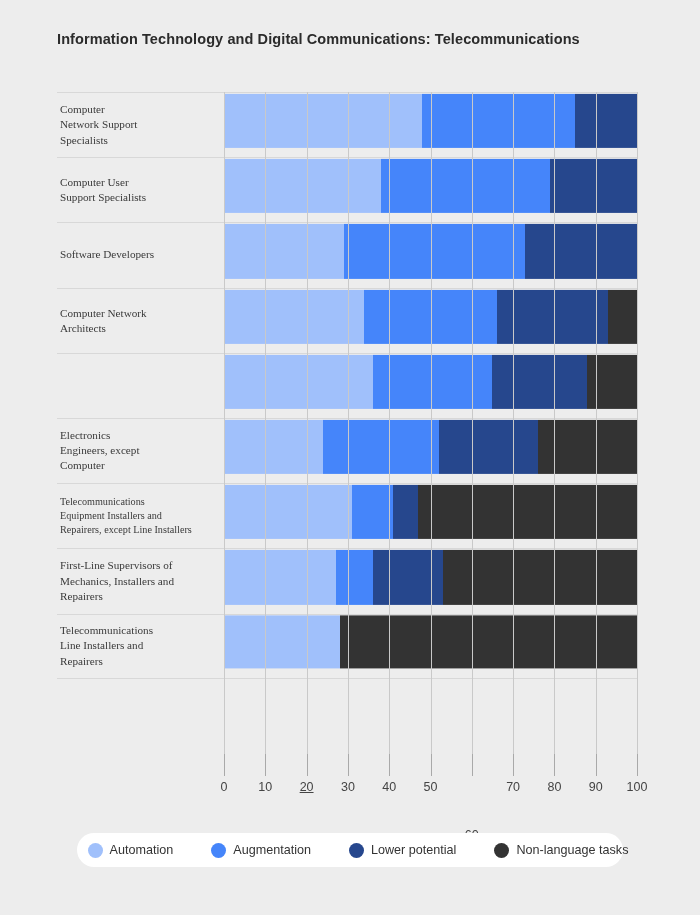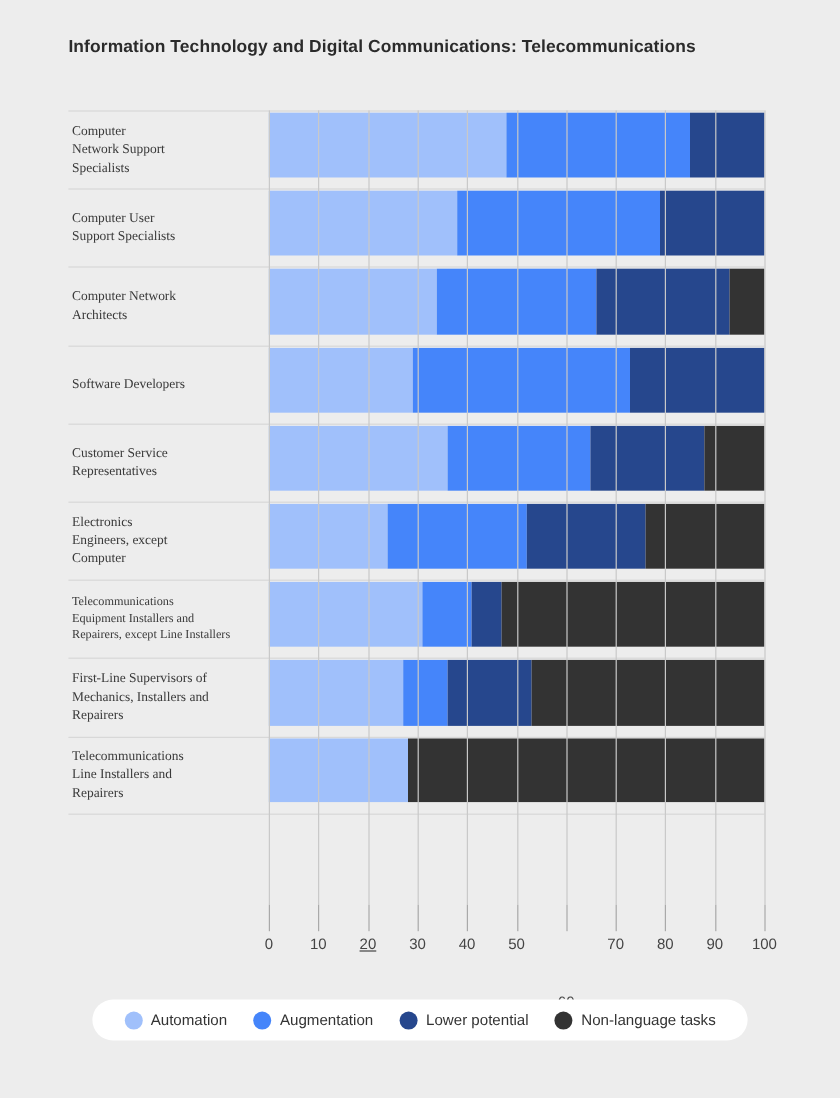--- a/index.html
+++ b/index.html
@@ -143,20 +143,21 @@
     border-radius: 17px;
     display: flex;
     align-items: center;
     justify-content: center;
     gap: 22px;
   }
   .legend-item {
     display: flex;
     align-items: center;
     gap: 7px;
+    margin-left: 16px;
   }
   .legend-swatch {
     width: 15px;
     height: 15px;
     border-radius: 50%;
     flex: none;
   }
   .legend-text {
     font-size: 12.6px;
     color: #333333;
@@ -186,42 +187,41 @@
           <div class="row-label">Computer User<br>Support Specialists</div>
           <div class="bar-track">
             <div class="bar">
               <div class="seg" style="width: 156.94px; background: rgb(160, 192, 251);"></div>
               <div class="seg" style="width: 169.33px; background: rgb(69, 133, 250);"></div>
               <div class="seg" style="width: 86.73px; background: rgb(38, 71, 141);"></div>
             </div>
           </div>
         </div>
         <div class="row">
+          <div class="row-label">Software Developers</div>
+          <div class="bar-track">
+            <div class="bar">
+              <div class="seg" style="width: 119.77px; background: rgb(160, 192, 251);"></div>
+              <div class="seg" style="width: 181.72px; background: rgb(69, 133, 250);"></div>
+              <div class="seg" style="width: 111.51px; background: rgb(38, 71, 141);"></div>
+            </div>
+          </div>
+        </div>
+        <div class="row">
           <div class="row-label">Computer Network<br>Architects</div>
           <div class="bar-track">
             <div class="bar">
               <div class="seg" style="width: 140.42px; background: rgb(160, 192, 251);"></div>
               <div class="seg" style="width: 132.16px; background: rgb(69, 133, 250);"></div>
               <div class="seg" style="width: 111.51px; background: rgb(38, 71, 141);"></div>
               <div class="seg" style="width: 28.91px; background: rgb(51, 51, 51);"></div>
             </div>
           </div>
         </div>
         <div class="row">
-          <div class="row-label">Software Developers</div>
-          <div class="bar-track">
-            <div class="bar">
-              <div class="seg" style="width: 119.77px; background: rgb(160, 192, 251);"></div>
-              <div class="seg" style="width: 181.72px; background: rgb(69, 133, 250);"></div>
-              <div class="seg" style="width: 111.51px; background: rgb(38, 71, 141);"></div>
-            </div>
-          </div>
-        </div>
-        <div class="row">
-          <div class="row-label">Customer Service<br>Representatives</div>
           <div class="bar-track">
             <div class="bar">
               <div class="seg" style="width: 148.68px; background: rgb(160, 192, 251);"></div>
               <div class="seg" style="width: 119.77px; background: rgb(69, 133, 250);"></div>
               <div class="seg" style="width: 94.99px; background: rgb(38, 71, 141);"></div>
               <div class="seg" style="width: 49.56px; background: rgb(51, 51, 51);"></div>
             </div>
           </div>
         </div>
         <div class="row">

